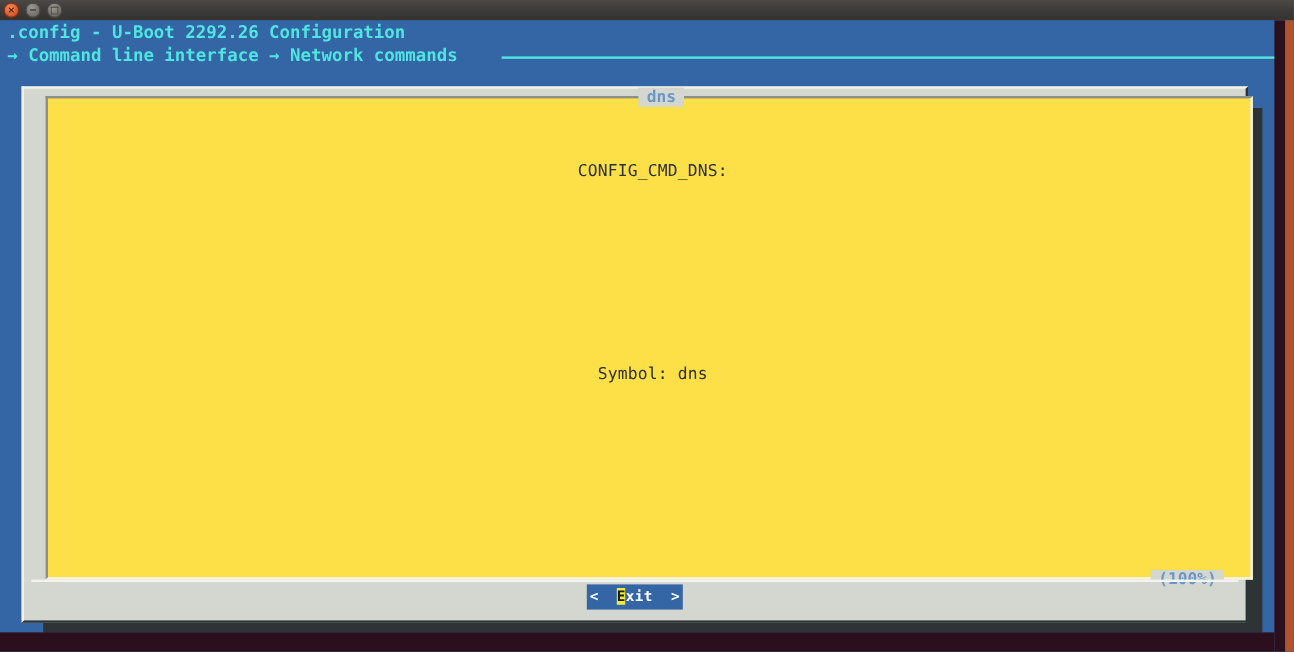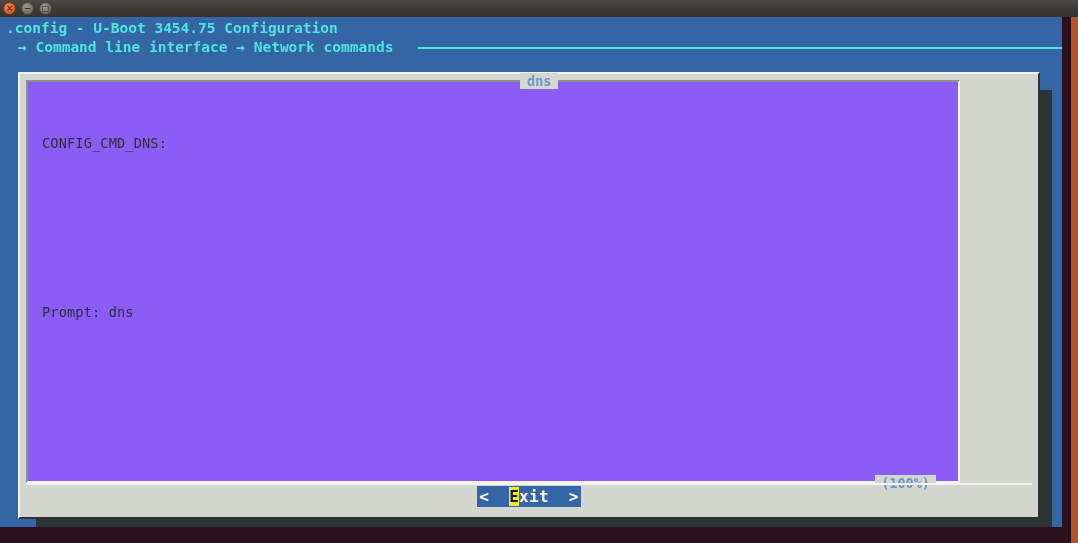--- a/index.html
+++ b/index.html
@@ -97,21 +97,21 @@
   .hdr-line {
     position: absolute;
     color: #4fe5e0;
     font-size: 14.5px;
     line-height: 18px;
     white-space: pre;
     font-weight: bold;
     letter-spacing: 0px;
   }
   #hdr1 { left: 6px; top: 2px; }
-  #hdr2 { left: 18px; top: 21px; }
+  #hdr2 { left: 6px; top: 21px; }
   #hdr2-rule {
     position: absolute;
     left: 418px;
     top: 30px;
     width: 650px;
     height: 2px;
     background: #4fe5e0;
   }
 
   
@@ -135,30 +135,30 @@
     box-sizing: border-box;
     border-top: 2px solid #f1f2ee;
     border-left: 2px solid #f1f2ee;
     border-right: 2px solid #2e3436;
     border-bottom: 2px solid #2e3436;
   }
 
   
   #innerframe {
     position: absolute;
-    left: 6px;
+    left: 18px;
     top: 6px;
-    width: 934px;
+    width: 1006px;
     height: 403px;
     box-sizing: border-box;
     border-top: 2px solid #8d9088;
     border-left: 2px solid #8d9088;
     border-right: 2px solid #f3f4f0;
     border-bottom: 2px solid #f3f4f0;
-    background: #8b5cf6;
+    background: #fde047;
   }
   #inner-title {
     position: absolute;
     left: 492px;
     top: -9px;
     background: #d3d7cf;
     padding: 0 7px;
     color: #6c96c8;
     font-size: 13.5px;
     line-height: 16px;
@@ -184,21 +184,21 @@
     left: 14px;
     top: 14px;
     right: 8px;
     color: #2c3033;
     font-size: 13.6px;
     line-height: 18.8px;
     white-space: pre;
     letter-spacing: 0.15px;
   }
   #helptext .blank { display: block; height: 18.8px; }
-  #helptext .ln { display: block; }
+  #helptext .ln { display: block; text-align: center; }
 
   
   #btn-sep {
     position: absolute;
     left: 6px;
     top: 409px;
     width: 1006px;
     height: 2px;
     background: #f3f4f0;
   }
@@ -209,21 +209,21 @@
     left: 0;
     top: 412px;
     width: 1018px;
     height: 28px;
     text-align: center;
   }
   #exit-button {
     display: inline-block;
     background: #3465a4;
     color: #ffffff;
-    font-size: 16px;
+    font-size: 12px;
     line-height: 21px;
     padding: 0 2px;
     white-space: pre;
     font-weight: bold;
     letter-spacing: 0.3px;
   }
   #exit-button .hotkey {
     background: #f0e83c;
     color: #1a1a1a;
   }
@@ -266,36 +266,36 @@
     <div class="winbtn" id="btn-min">
       <span class="winbtn-glyph">−</span>
     </div>
     <div class="winbtn" id="btn-max">
       <span class="winbtn-glyph">□</span>
     </div>
   </div>
 
   <div id="terminal">
 
-    <div class="hdr-line" id="hdr1">.config - U-Boot 3454.75 Configuration</div>
+    <div class="hdr-line" id="hdr1">.config - U-Boot 2292.26 Configuration</div>
     <div class="hdr-line" id="hdr2">→ Command line interface → Network commands</div>
     <div id="hdr2-rule"></div>
 
     <div id="dlg-shadow"></div>
 
     <div id="dialog">
 
       <div id="innerframe">
         <div id="inner-title">dns</div>
 
         <div id="helptext">
           <span class="ln">CONFIG_CMD_DNS:</span>
           <span class="blank"></span>
           <span class="blank"></span>
-          <span class="ln">Prompt: dns</span>
+          <span class="ln">Symbol: dns</span>
           
           
           
           
         </div>
 
         <div id="percent">(100%)</div>
       </div>
 
       <div id="btn-sep"></div>

